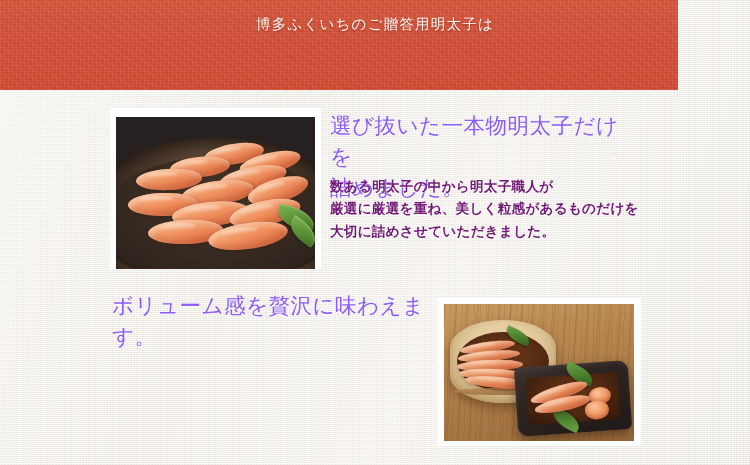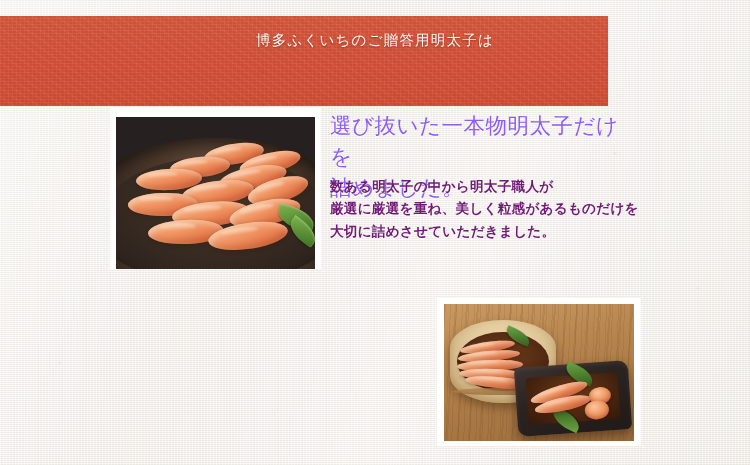--- a/index.html
+++ b/index.html
@@ -42,22 +42,22 @@
       linear-gradient(115deg, #fbfaf8 0%, #f2efe9 35%, #f7f5f1 60%, #eeebe5 100%);
     background-size:
       100% 100%, 100% 100%, 100% 100%, 100% 100%, 100% 100%, 100% 100%,
       100% 100%, 100% 100%, 100% 100%,
       100% 2px, 3px 100%, 100% 100%;
   }
 
   
   .header-band {
     position: absolute;
-    left: 0; top: 16px;
-    width: 608px; height: 90px;
+    left: 0; top: 0;
+    width: 678px; height: 90px;
     background-color: #d9543a;
     background-image:
       repeating-linear-gradient(0deg, rgba(255,255,255,0.045) 0px, rgba(255,255,255,0.045) 1px, rgba(120,36,22,0.055) 1px, rgba(120,36,22,0.055) 3px),
       repeating-linear-gradient(90deg, rgba(255,255,255,0.035) 0px, rgba(255,255,255,0.035) 1px, rgba(120,36,22,0.05) 1px, rgba(120,36,22,0.05) 4px),
       repeating-linear-gradient(35deg, rgba(255,255,255,0.03) 0px, rgba(255,255,255,0.03) 2px, rgba(130,40,24,0.035) 2px, rgba(130,40,24,0.035) 7px),
       radial-gradient(ellipse 6px 2px at 17% 24%, rgba(120,36,22,0.16), rgba(0,0,0,0) 70%),
       radial-gradient(ellipse 8px 2px at 43% 63%, rgba(120,36,22,0.14), rgba(0,0,0,0) 70%),
       radial-gradient(ellipse 5px 3px at 72% 31%, rgba(120,36,22,0.15), rgba(0,0,0,0) 70%),
       radial-gradient(ellipse 7px 2px at 88% 77%, rgba(120,36,22,0.13), rgba(0,0,0,0) 70%),
       linear-gradient(180deg, #d95a3e 0%, #d8523a 48%, #d44f35 100%);
@@ -303,20 +303,21 @@
     </div>
   </div>
 
   <div class="sec-heading" id="sec1-heading">選び抜いた一本物明太子だけを
 詰めました。</div>
 
   <div class="sec-body" id="sec1-body">数ある明太子の中から明太子職人が
 厳選に厳選を重ね、美しく粒感があるものだけを
 大切に詰めさせていただきました。</div>
 
+  <div class="sec-heading" id="sec2-heading">ボリューム感を贅沢に味わえます。</div>
 
 
   <div class="photo" id="photo-two">
     <div class="photo-frame"></div>
     <div class="photo-canvas">
       <div class="scene-wood">
 
         <div class="tub">
           <div class="tub-inner"></div>
           <div class="tub-band"></div>

